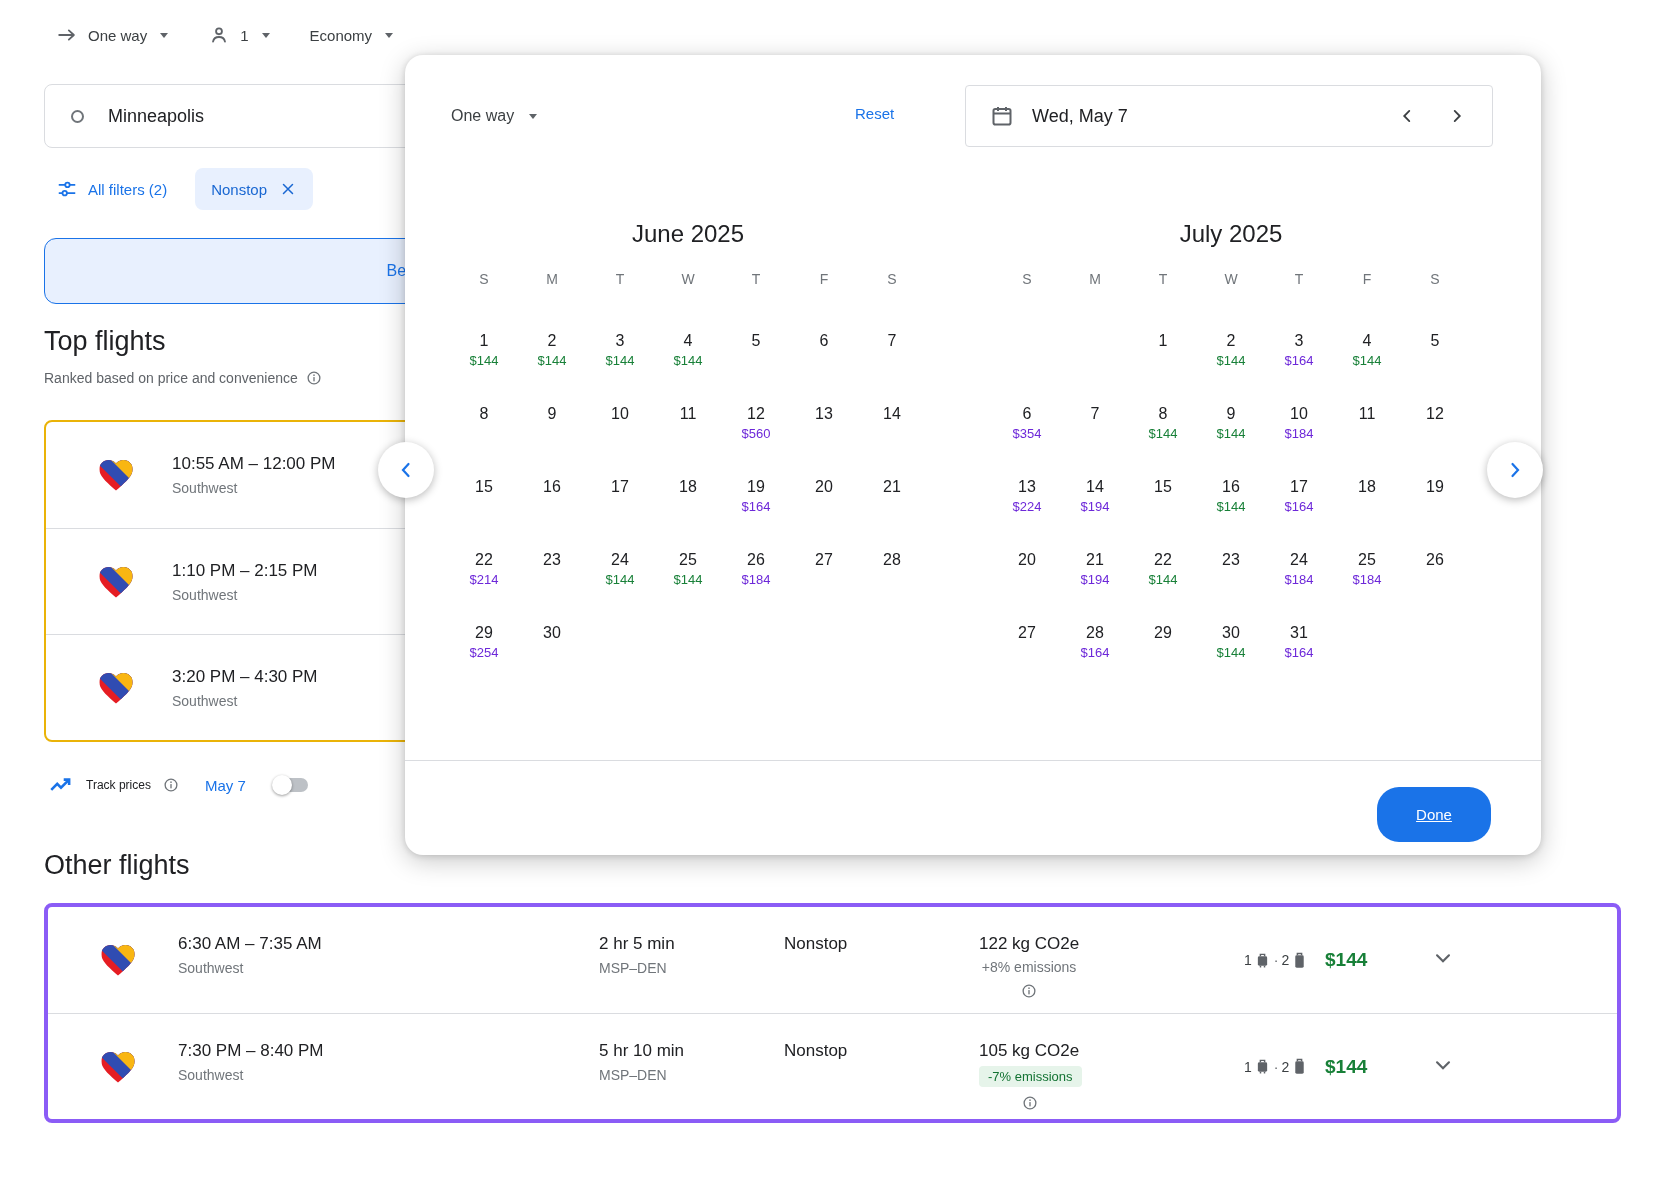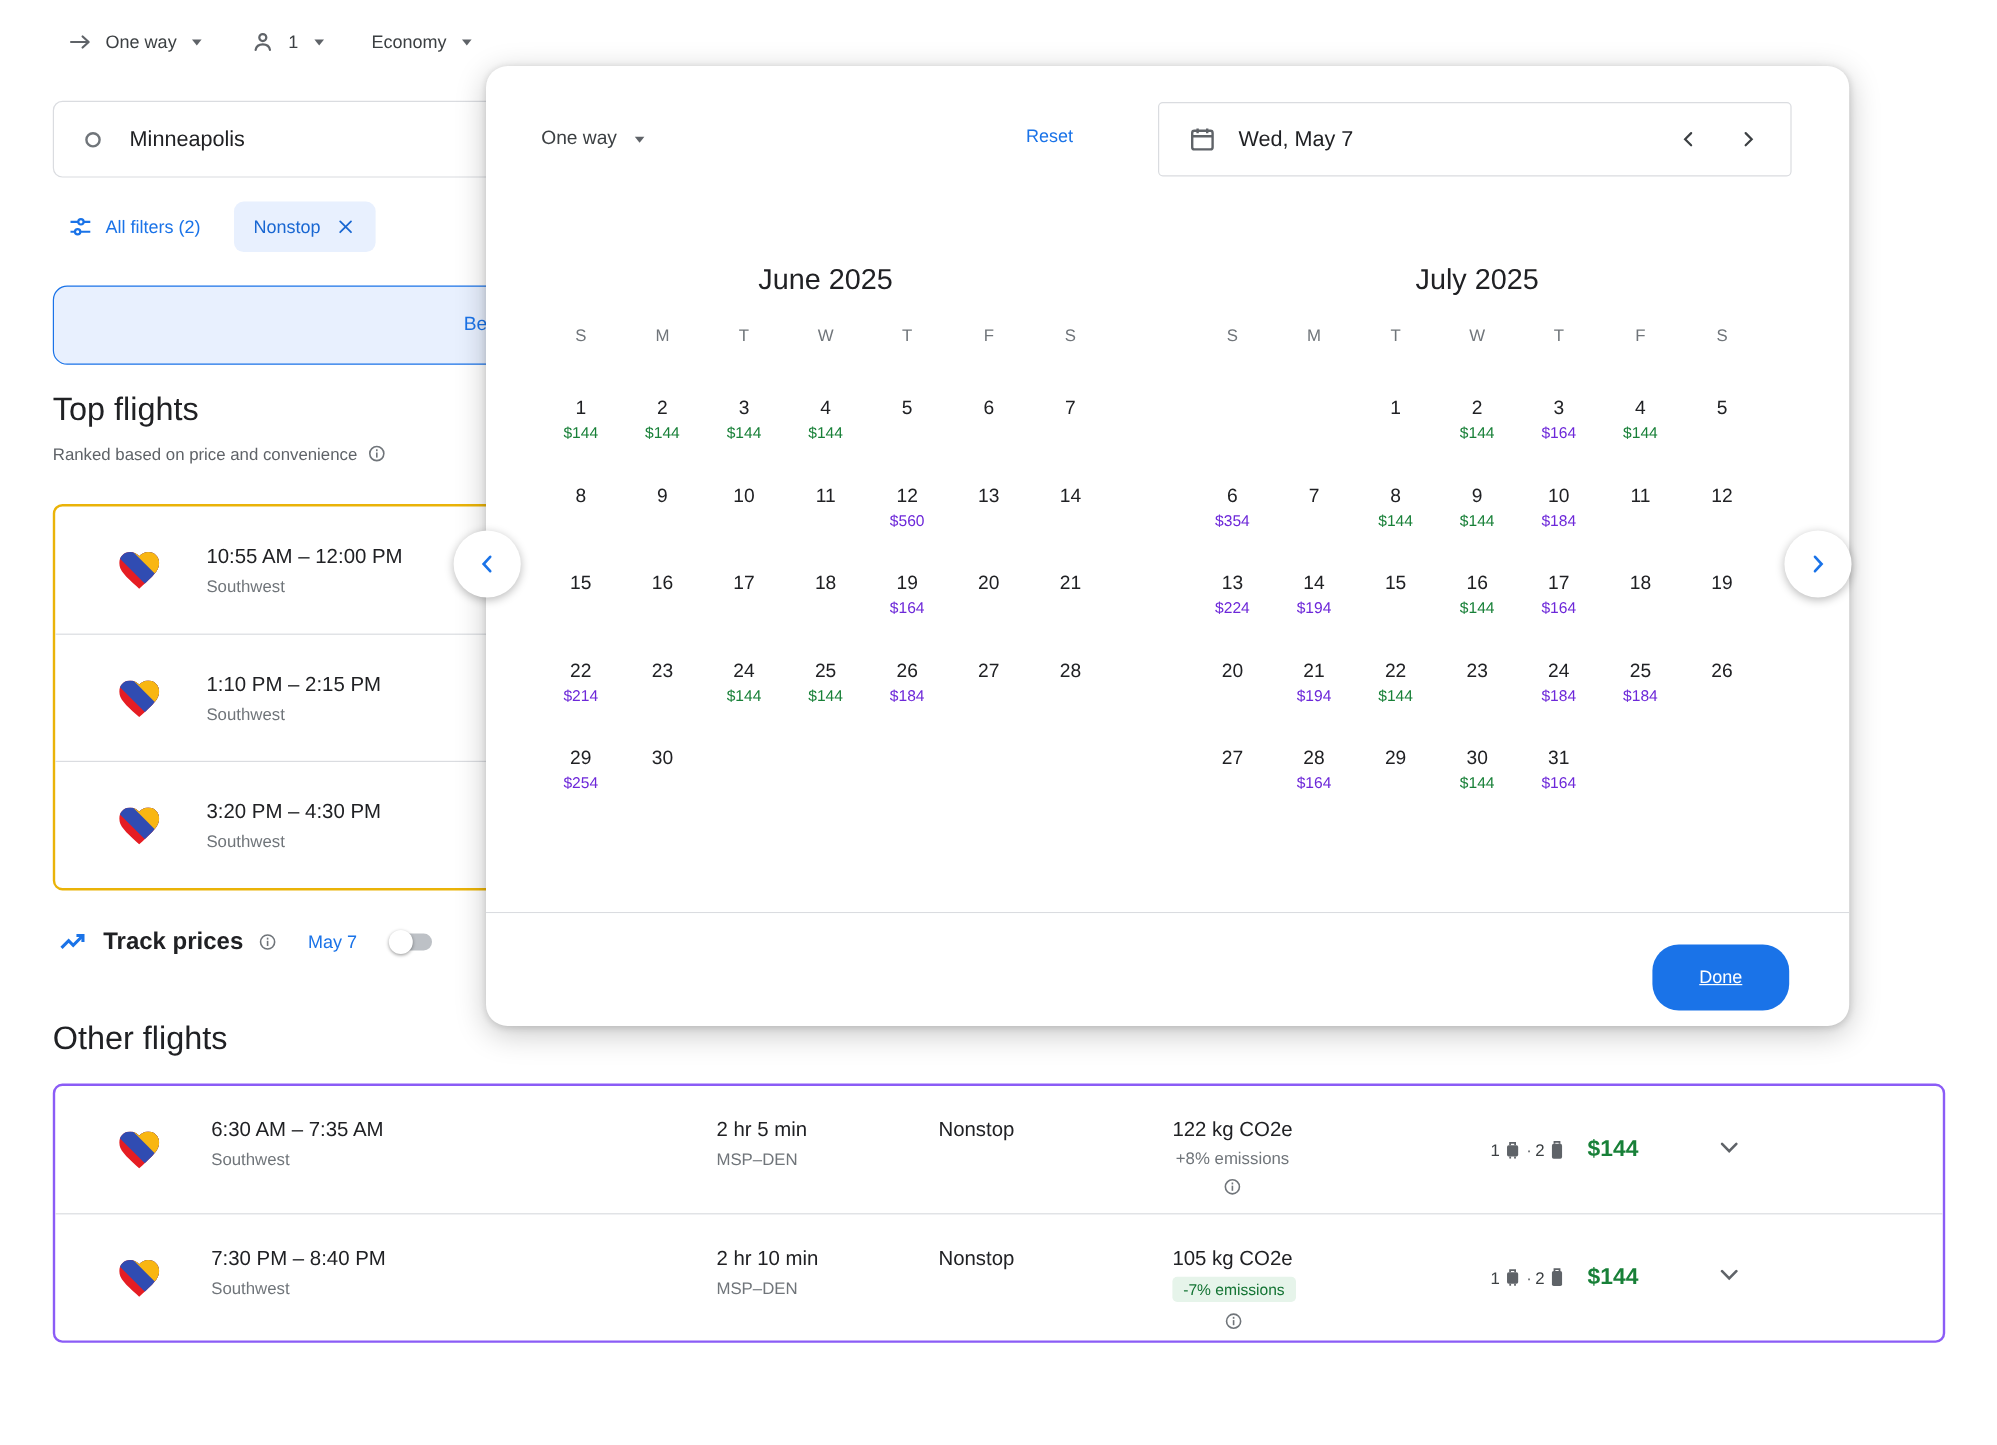--- a/index.html
+++ b/index.html
@@ -39,28 +39,28 @@
   
   .tf-list { position:absolute; left:44px; top:420px; width:717px; border:2px solid #eab308; border-radius:8px; background:#fff; overflow:hidden; }
   .tf-row { height:106px; display:flex; align-items:center; padding-left:50px; gap:36px; cursor:pointer; }
   .tf-row + .tf-row { border-top:1px solid #dadce0; }
   .sw-svg { width:40px; height:40px; display:block; }
   .fl-times { display:block; font-size:17px; font-weight:500; color:#202124; white-space:nowrap; }
   .fl-air { display:block; font-size:14px; color:#70757a; margin-top:6px; }
 
   
   .track-row { position:absolute; left:48px; top:772px; display:flex; align-items:center; gap:12px; }
-  .track-label { font-size:20px; font-weight:700; color:#202124; }
+  .track-label { font-size:12px; font-weight:400; color:#202124; }
   .track-date { color:#1a73e8; font-size:15px; font-weight:500; margin-left:14px; cursor:pointer; }
   .toggle { position:relative; width:34px; height:14px; background:#bdc1c6; border-radius:7px; margin-left:16px; cursor:pointer; }
   .toggle-knob { position:absolute; left:-2px; top:-3px; width:20px; height:20px; background:#fff; border-radius:50%; box-shadow:0 1px 3px rgba(0,0,0,.4); }
 
   
   #other-title { position:absolute; left:44px; top:850px; }
-  .of-list { position:absolute; left:44px; top:903px; width:1577px; border:2px solid #8b5cf6; border-radius:8px; background:#fff; overflow:hidden; }
+  .of-list { position:absolute; left:44px; top:903px; width:1577px; border:4px solid #8b5cf6; border-radius:8px; background:#fff; overflow:hidden; }
   .of-row { position:relative; height:106px; cursor:pointer; }
   .of-row + .of-row { border-top:1px solid #dadce0; }
   .of-logo { position:absolute; left:50px; top:33px; }
   .col { position:absolute; top:27px; }
   .times-col { left:130px; }
   .dur-col  { left:551px; }
   .stops-col{ left:736px; }
   .co2-col  { left:931px; }
   .em-line { display:flex; align-items:center; gap:8px; margin-top:5px; font-size:14px; color:#70757a;flex-direction:column; }
   .em-badge { background:#e6f4ea; color:#137333; font-weight:500; padding:3px 9px; border-radius:4px; font-size:13px; }
@@ -336,21 +336,21 @@
               <path d="M-4 0 24 28 28 28 28 -8 -4 -8Z" fill="#304cb2"></path>
               <path d="M6 0 24 18 28 18 28 -8 6 -8Z" fill="#f9b612"></path>
             </g>
           </svg>
         </span>
         <span class="col times-col">
           <span class="fl-times" data-interactable="false">7:30 PM – 8:40 PM</span>
           <span class="fl-air" data-interactable="false">Southwest</span>
         </span>
         <span class="col dur-col">
-          <span class="fl-times" data-interactable="false">2 hr 10 min</span>
+          <span class="fl-times" data-interactable="false">5 hr 10 min</span>
           <span class="fl-air" data-interactable="false">MSP–DEN</span>
         </span>
         <span class="col stops-col">
           <span class="fl-times" data-interactable="false">Nonstop</span>
         </span>
         <span class="col co2-col">
           <span class="fl-times" data-interactable="false">105 kg CO2e</span>
           <span class="em-line">
             <span class="em-badge" data-interactable="false">-7% emissions</span>
             <span class="info" data-interactable="true">

